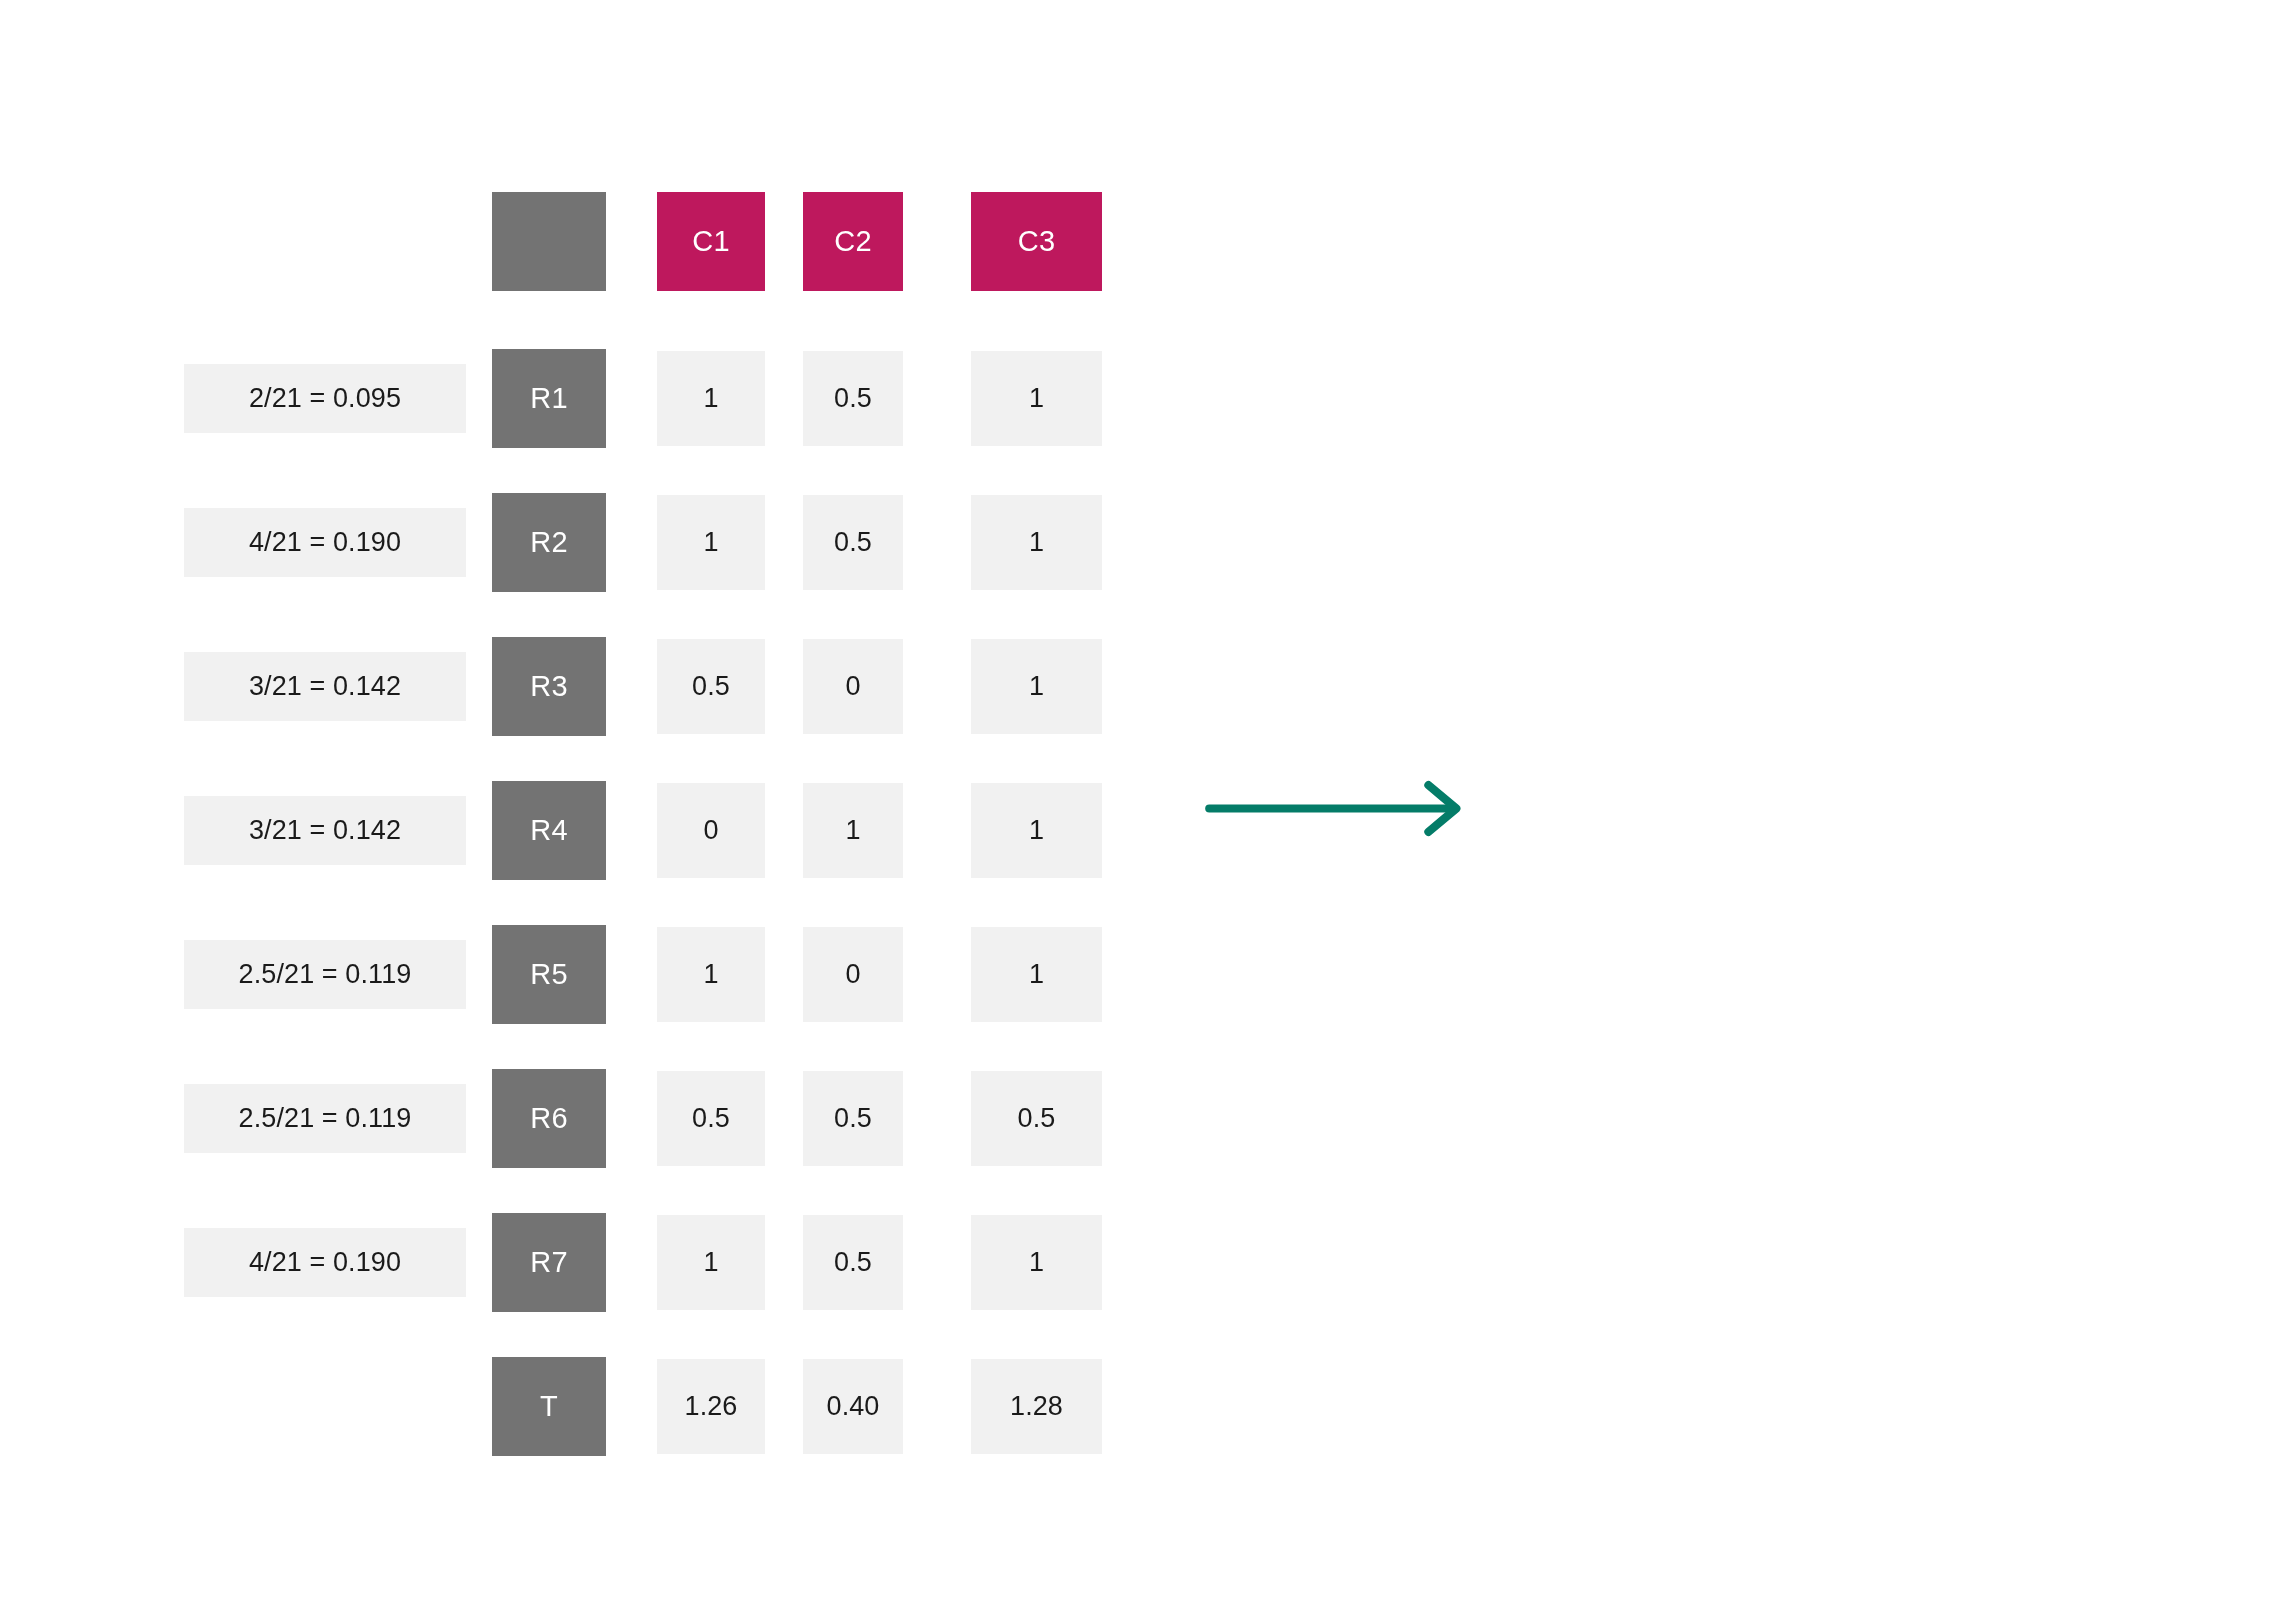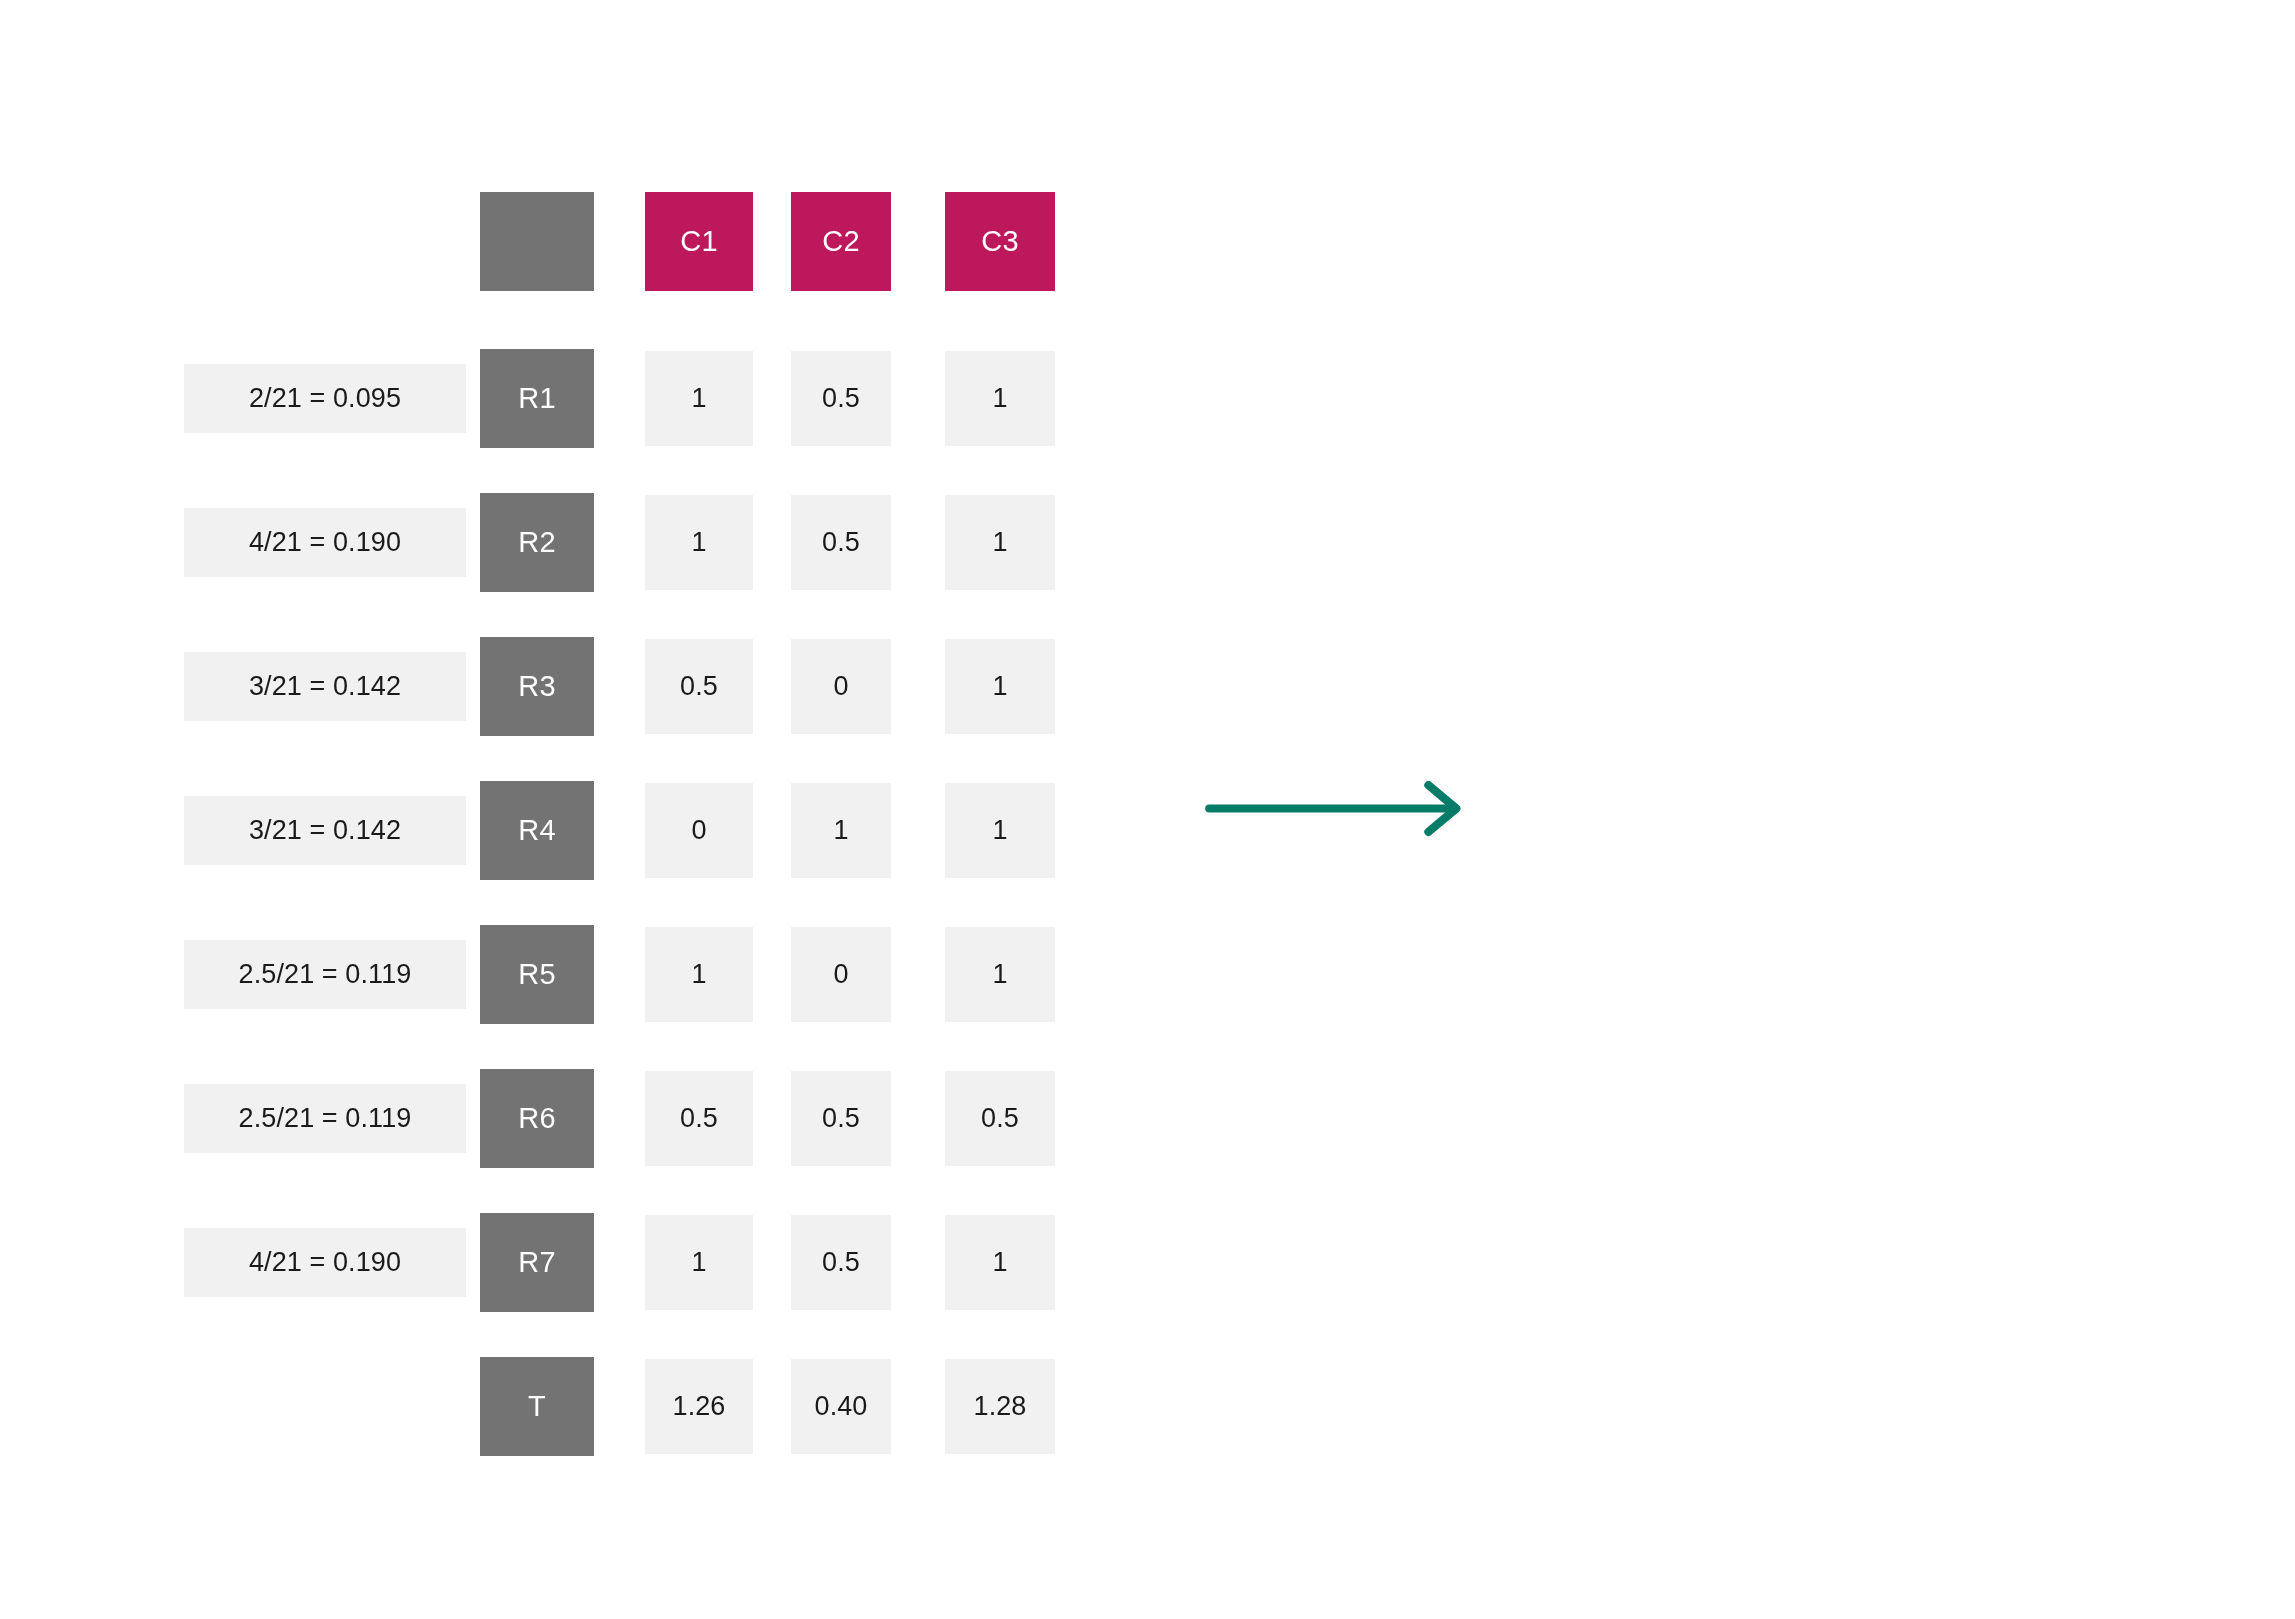--- a/index.html
+++ b/index.html
@@ -39,21 +39,21 @@
   .weight-cell {
     width: 282px;
     height: 69px;
     background: #F1F1F1;
     display: flex;
     align-items: center;
     justify-content: center;
     font-size: 27px;
     color: #1a1a1a;
     letter-spacing: 0.1px;
-    margin-right: 14px;
+    margin-right: 26px;
   }
   .weight-cell.empty { background: transparent; }
 
   
   .head-cell {
     width: 114px;
     height: 99px;
     background: #737373;
     display: flex;
     align-items: center;
@@ -83,21 +83,21 @@
     align-items: center;
     justify-content: center;
     color: #ffffff;
     font-size: 29px;
     letter-spacing: 0.3px;
   }
 
   
   .c1 { width: 108px; margin-left: 51px; }
   .c2 { width: 100px; margin-left: 38px; }
-  .c3 { width: 110px; margin-left: 54px; text-align: center; }
+  .c3 { width: 131px; margin-left: 68px; text-align: center; }
 
   
   .arrow-wrap {
     position: absolute;
     left: 1205px;
     top: 780px;
     width: 267px;
     height: 57px;
   }
 

